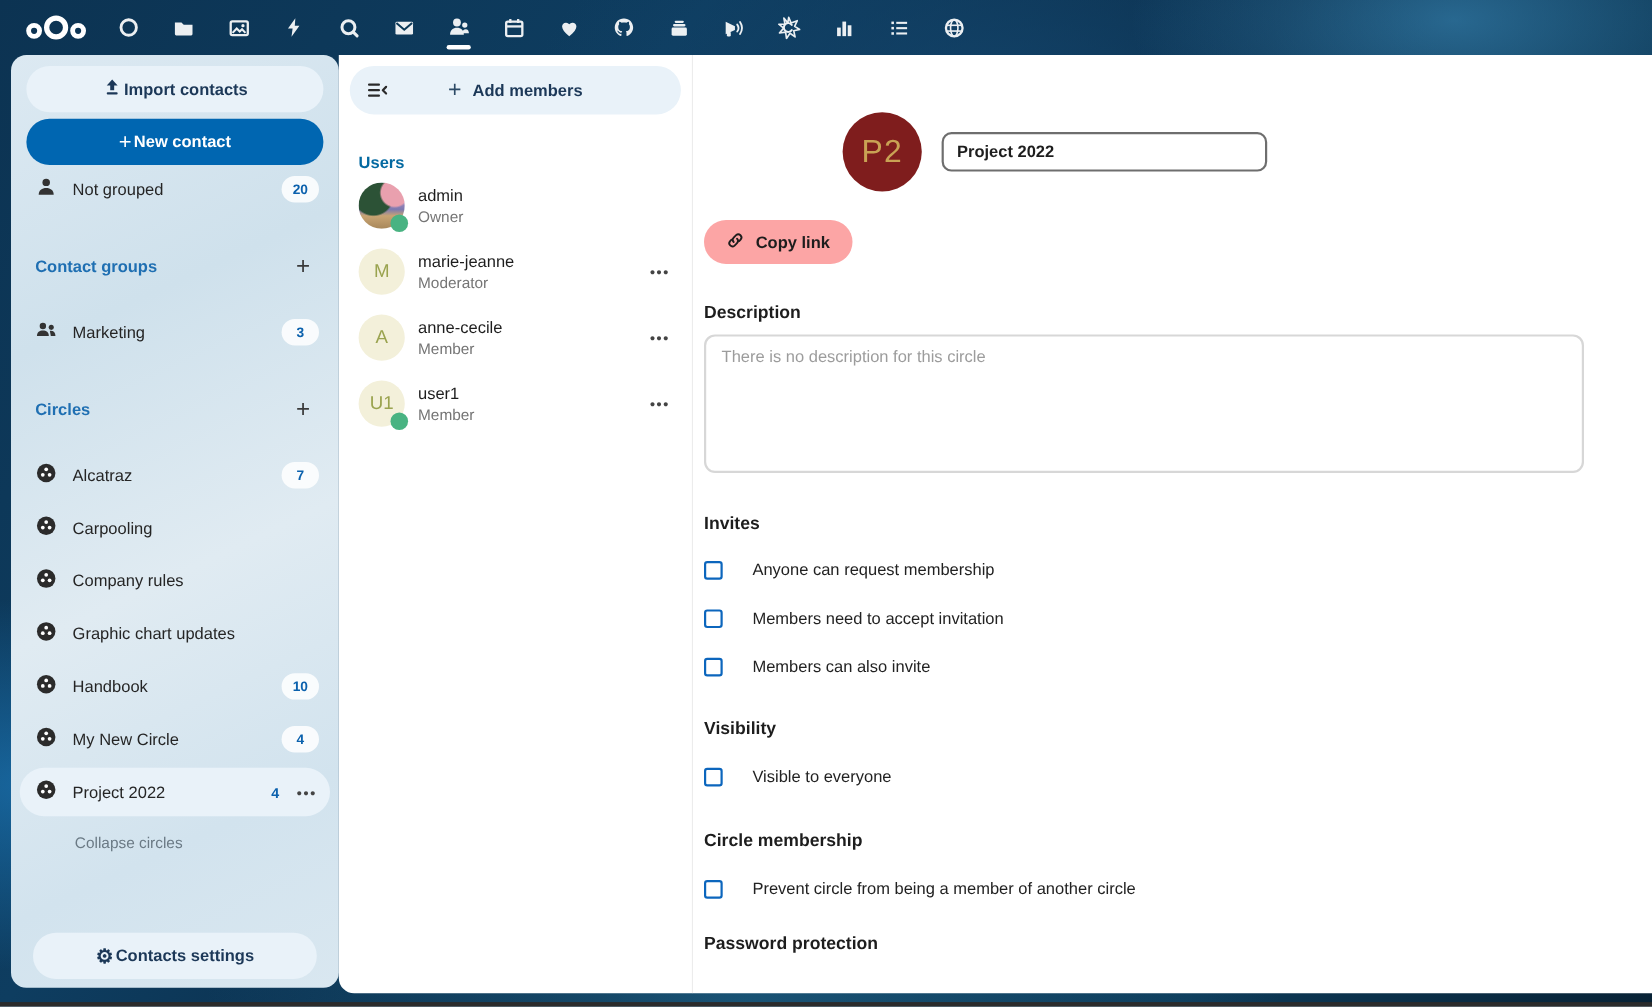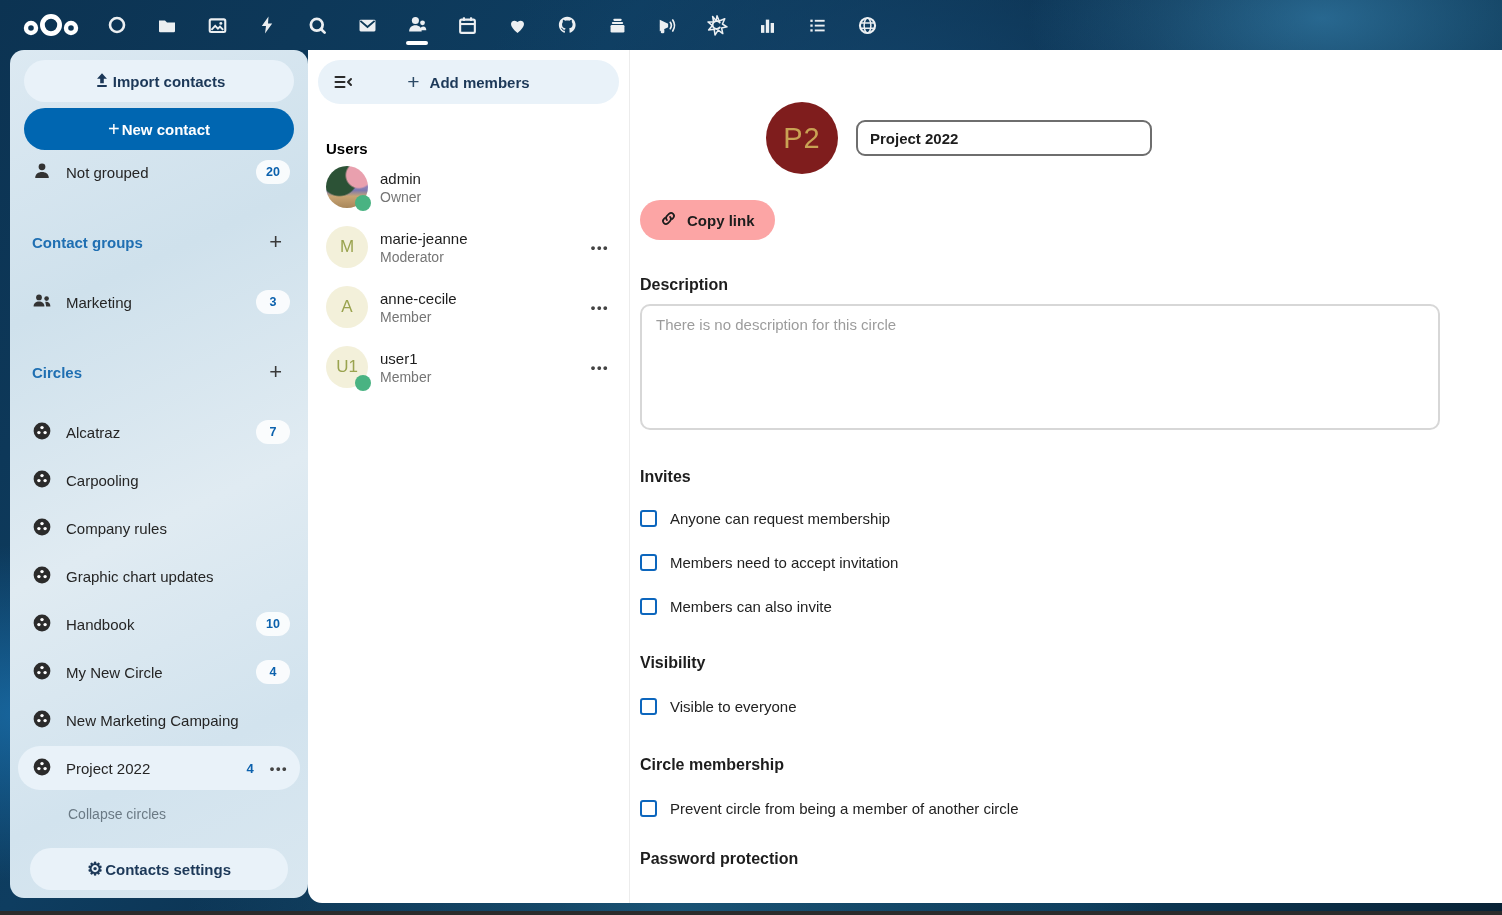--- a/index.html
+++ b/index.html
@@ -65,21 +65,21 @@
     background:#fff; border-radius:0 0 0 14px; display:flex; overflow:hidden;
   }
   .members-panel { width:322px; border-right:1px solid #ececec; padding:8px 10px; position:relative; }
   .add-members {
     position:relative; height:44px; border-radius:22px; background:#e9f2f9; margin-top:2px;
     display:flex; align-items:center; justify-content:center; gap:10px;
     font-weight:bold; font-size:15px; color:#1c3858; cursor:pointer;
   }
   .add-members .plus { font-weight:normal; font-size:21px; color:#2c4a66; }
   .collapse-toggle { position:absolute; left:14px; top:11px; cursor:pointer; }
-  .users-header { color:#000000; font-weight:bold; font-size:15px; margin:36px 0 0 8px; }
+  .users-header { color:#0369a1; font-weight:bold; font-size:15px; margin:36px 0 0 8px; }
   .user-row { display:flex; align-items:center; gap:12px; height:60px; padding:0 8px; cursor:pointer; }
   .user-row:first-of-type { height:58px; margin-top:8px; }
   .avatar { width:42px; height:42px; border-radius:50%; position:relative; flex-shrink:0;
             display:flex; align-items:center; justify-content:center; }
   .avatar.initials { background:#f3f0da; color:#9aa34f; font-size:17px; }
   .avatar.photo {
     background:
       radial-gradient(circle at 78% 22%, #e9a0ae 0 26%, rgba(233,160,174,0) 30%),
       radial-gradient(circle at 32% 28%, #2c5236 0 42%, rgba(44,82,54,0) 46%),
       linear-gradient(180deg, #86b4d6 0%, #9b85b8 45%, #7d79b0 58%, #c8a473 72%, #a8875a 100%);
@@ -107,21 +107,21 @@
   .sec-heading { font-size:16px; font-weight:bold; color:#1d1d1d; }
   .desc-heading { margin-top:36px; }
   .desc-box {
     display:block; margin-top:10px; width:100%; height:126px; resize:none;
     border:2px solid #d7d7d7; border-radius:10px; padding:10px 14px;
     font-family:"Liberation Sans", sans-serif; font-size:15px; color:#444; outline:none;
   }
   .desc-box::placeholder { color:#9c9c9c; }
   .invites-heading { margin-top:38px; }
   .check-group { margin-top:22px; }
-  .check-row { display:flex; align-items:center; gap:13px; height:20px; margin-bottom:24px; cursor:pointer; }
+  .check-row { display:flex; align-items:center; gap:27px; height:20px; margin-bottom:24px; cursor:pointer; }
   .check-row.single { margin-top:24px; margin-bottom:0; }
   .checkbox { width:17px; height:17px; border:2px solid #0c66bd; border-radius:3px; background:#fff; flex-shrink:0; }
   .check-label { font-size:15px; color:#222; }
   .visibility-heading { margin-top:38px; }
   .membership-heading { margin-top:40px; }
   .password-heading { margin-top:32px; }
   .bottom-edge { position:absolute; left:0; right:0; bottom:0; height:4px; background:#2b2b2b; }
 </style>
 </head>
 <body>
@@ -344,29 +344,20 @@
     </div>
     <div class="nav-row">
       <span><svg width="20" height="20" viewBox="0 0 20 20">
             <circle cx="10" cy="10" r="8.4" fill="#2b2b2b"></circle>
             <circle cx="10" cy="6.6" r="1.7" fill="#fff"></circle>
             <circle cx="6.9" cy="11.6" r="1.7" fill="#fff"></circle>
             <circle cx="13.1" cy="11.6" r="1.7" fill="#fff"></circle>
           </svg></span>
       <span class="label">My New Circle</span>
       <span class="badge">4</span>
-    </div>
-    <div class="nav-row">
-      <span><svg width="20" height="20" viewBox="0 0 20 20">
-            <circle cx="10" cy="10" r="8.4" fill="#2b2b2b"></circle>
-            <circle cx="10" cy="6.6" r="1.7" fill="#fff"></circle>
-            <circle cx="6.9" cy="11.6" r="1.7" fill="#fff"></circle>
-            <circle cx="13.1" cy="11.6" r="1.7" fill="#fff"></circle>
-          </svg></span>
-      <span class="label">New Marketing Campaing</span>
     </div>
     <div class="nav-row selected">
       <span><svg width="20" height="20" viewBox="0 0 20 20">
             <circle cx="10" cy="10" r="8.4" fill="#2b2b2b"></circle>
             <circle cx="10" cy="6.6" r="1.7" fill="#fff"></circle>
             <circle cx="6.9" cy="11.6" r="1.7" fill="#fff"></circle>
             <circle cx="13.1" cy="11.6" r="1.7" fill="#fff"></circle>
           </svg></span>
       <span class="label">Project 2022</span>
       <span style="color:#0b61ad;font-weight:bold;font-size:13px;">4</span>

